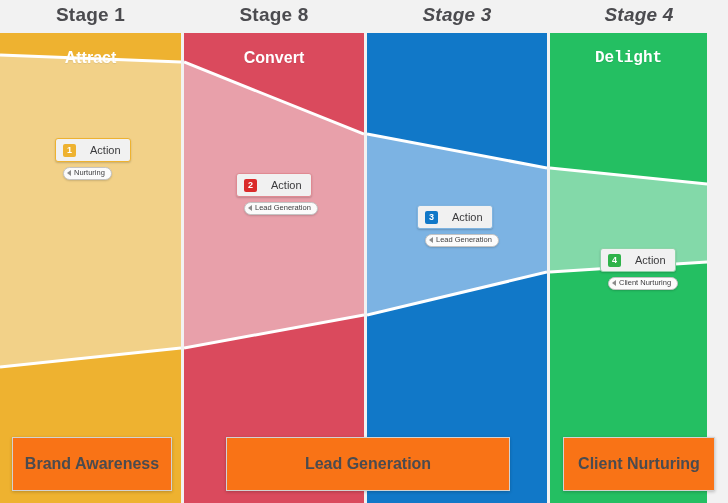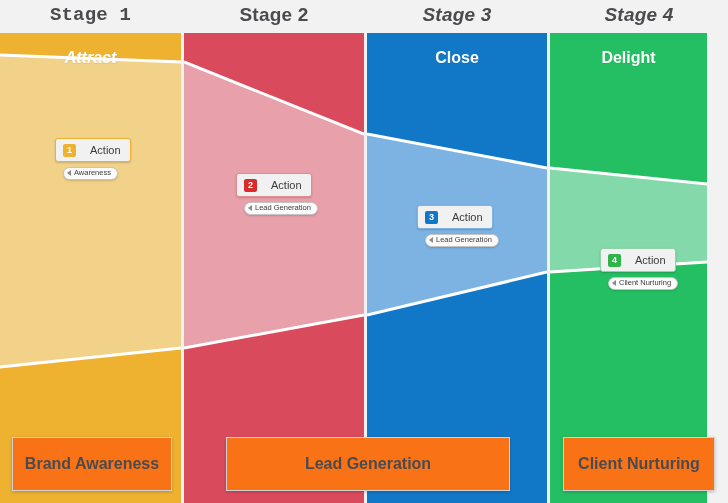--- a/index.html
+++ b/index.html
@@ -121,79 +121,79 @@
   }
 </style>
 </head>
 <body>
 
 <div id="funnel-root">
 
   <div class="stage-header-row"></div>
 
   <div id="stage-headers">
-      <div class="stage-header" style="left: 0px; width: 181px; font-family: Liberation Mono, monospace;">Stage 1</div>
-      <div class="stage-header" style="left: 184px; width: 180px;">Stage 2</div>
+      <div class="stage-header" style="left: 0px; width: 181px;">Stage 1</div>
+      <div class="stage-header" style="left: 184px; width: 180px;">Stage 8</div>
       <div class="stage-header" style="left: 367px; width: 180px; font-style: italic;">Stage 3</div>
       <div class="stage-header" style="left: 550px; width: 178px; font-style: italic;">Stage 4</div>
     </div>
   <div id="columns">
-      <div class="col" style="left: 0px; width: 181px; font-style: italic;">
+      <div class="col" style="left: 0px; width: 181px;">
         <div class="base" style="background: rgb(238, 178, 48);"></div>
         <div class="band">
           <svg viewBox="0 0 181 470" preserveAspectRatio="none">
             <polygon points="0,22 181,29 181,315 0,334" fill="#f2d188"></polygon>
             <line x1="0" y1="22" x2="181" y2="29" stroke="#ffffff" stroke-width="3"></line>
             <line x1="0" y1="334" x2="181" y2="315" stroke="#ffffff" stroke-width="3"></line>
           </svg>
         </div>
         <div class="col-title">Attract</div>
       </div>
       <div class="col" style="left: 184px; width: 180px;">
         <div class="base" style="background: rgb(218, 74, 93);"></div>
         <div class="band">
           <svg viewBox="0 0 180 470" preserveAspectRatio="none">
             <polygon points="0,29 180,101 180,282 0,315" fill="#e8a0aa"></polygon>
             <line x1="0" y1="29" x2="180" y2="101" stroke="#ffffff" stroke-width="3"></line>
             <line x1="0" y1="315" x2="180" y2="282" stroke="#ffffff" stroke-width="3"></line>
           </svg>
         </div>
+        <div class="col-title">Convert</div>
       </div>
       <div class="col" style="left: 367px; width: 180px;">
         <div class="base" style="background: rgb(17, 120, 200);"></div>
         <div class="band">
           <svg viewBox="0 0 180 470" preserveAspectRatio="none">
             <polygon points="0,101 180,135 180,239 0,282" fill="#7cb3e3"></polygon>
             <line x1="0" y1="101" x2="180" y2="135" stroke="#ffffff" stroke-width="3"></line>
             <line x1="0" y1="282" x2="180" y2="239" stroke="#ffffff" stroke-width="3"></line>
           </svg>
         </div>
-        <div class="col-title">Close</div>
-      </div>
-      <div class="col" style="left: 550px; width: 157px;">
+      </div>
+      <div class="col" style="left: 550px; width: 157px; font-family: Liberation Mono, monospace;">
         <div class="base" style="background: rgb(36, 191, 98);"></div>
         <div class="band">
           <svg viewBox="0 0 178 470" preserveAspectRatio="none">
             <polygon points="0,135 178,151 178,229 0,239" fill="#83d9a9"></polygon>
             <line x1="0" y1="135" x2="178" y2="151" stroke="#ffffff" stroke-width="3"></line>
             <line x1="0" y1="239" x2="178" y2="229" stroke="#ffffff" stroke-width="3"></line>
           </svg>
         </div>
         <div class="col-title">Delight</div>
       </div>
     </div>
   <div id="actions">
       <div class="action-card" style="left: 55px; top: 138px;">
         <div class="action-box" style="border-color: rgb(238, 178, 48);">
           <div class="badge" style="background: rgb(238, 178, 48);">1</div>
           <div class="action-label">Action</div>
         </div>
         <div><div class="tag-wrap">
             <span class="tag-chev"></span>
-            <span class="tag-text">Awareness</span>
+            <span class="tag-text">Nurturing</span>
           </div></div>
       </div>
       <div class="action-card" style="left: 236px; top: 173px;">
         <div class="action-box" style="border-color: rgb(224, 138, 146);">
           <div class="badge" style="background: rgb(218, 43, 43);">2</div>
           <div class="action-label">Action</div>
         </div>
         <div><div class="tag-wrap">
             <span class="tag-chev"></span>
             <span class="tag-text">Lead Generation</span>

